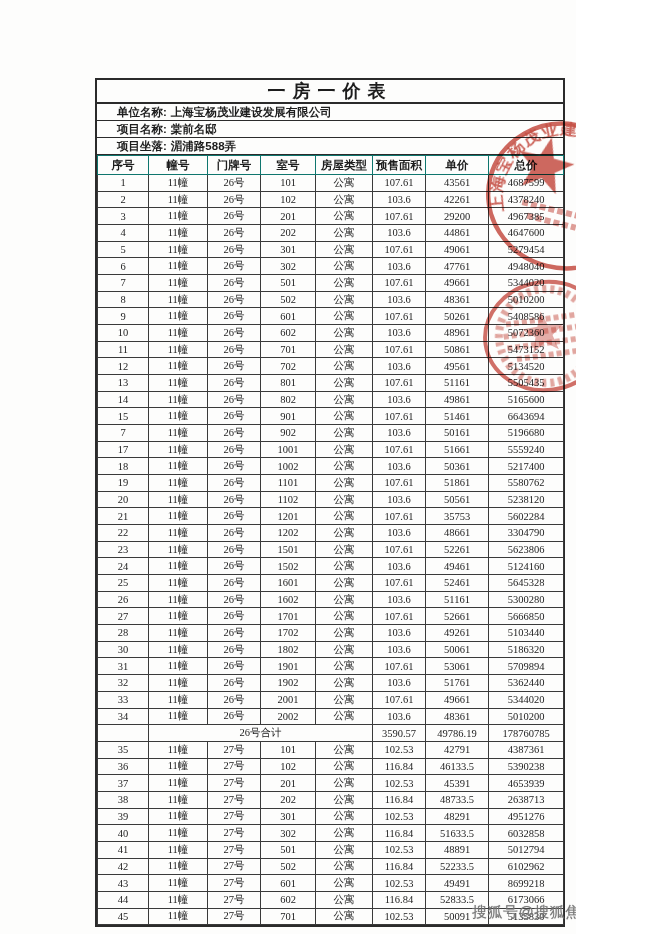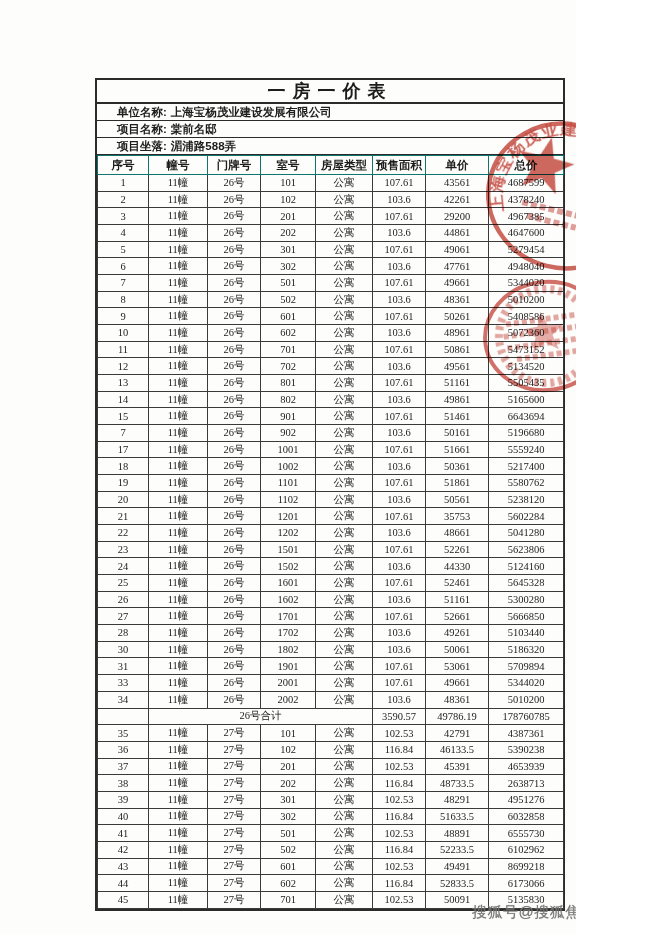--- a/index.html
+++ b/index.html
@@ -297,40 +297,40 @@
             <td>5602284</td>
           </tr>
           <tr>
             <td>22</td>
             <td>11幢</td>
             <td>26号</td>
             <td>1202</td>
             <td>公寓</td>
             <td>103.6</td>
             <td>48661</td>
-            <td>5041280</td>
+            <td>3304790</td>
           </tr>
           <tr>
             <td>23</td>
             <td>11幢</td>
             <td>26号</td>
             <td>1501</td>
             <td>公寓</td>
             <td>107.61</td>
             <td>52261</td>
             <td>5623806</td>
           </tr>
           <tr>
             <td>24</td>
             <td>11幢</td>
             <td>26号</td>
             <td>1502</td>
             <td>公寓</td>
             <td>103.6</td>
-            <td>44330</td>
+            <td>49461</td>
             <td>5124160</td>
           </tr>
           <tr>
             <td>25</td>
             <td>11幢</td>
             <td>26号</td>
             <td>1601</td>
             <td>公寓</td>
             <td>107.61</td>
             <td>52461</td>
@@ -378,20 +378,30 @@
           </tr>
           <tr>
             <td>31</td>
             <td>11幢</td>
             <td>26号</td>
             <td>1901</td>
             <td>公寓</td>
             <td>107.61</td>
             <td>53061</td>
             <td>5709894</td>
+          </tr>
+          <tr>
+            <td>32</td>
+            <td>11幢</td>
+            <td>26号</td>
+            <td>1902</td>
+            <td>公寓</td>
+            <td>103.6</td>
+            <td>51761</td>
+            <td>5362440</td>
           </tr>
           <tr>
             <td>33</td>
             <td>11幢</td>
             <td>26号</td>
             <td>2001</td>
             <td>公寓</td>
             <td>107.61</td>
             <td>49661</td>
             <td>5344020</td>
@@ -474,21 +484,21 @@
             <td>6032858</td>
           </tr>
           <tr>
             <td>41</td>
             <td>11幢</td>
             <td>27号</td>
             <td>501</td>
             <td>公寓</td>
             <td>102.53</td>
             <td>48891</td>
-            <td>6555730</td>
+            <td>5012794</td>
           </tr>
           <tr>
             <td>42</td>
             <td>11幢</td>
             <td>27号</td>
             <td>502</td>
             <td>公寓</td>
             <td>116.84</td>
             <td>52233.5</td>
             <td>6102962</td>

